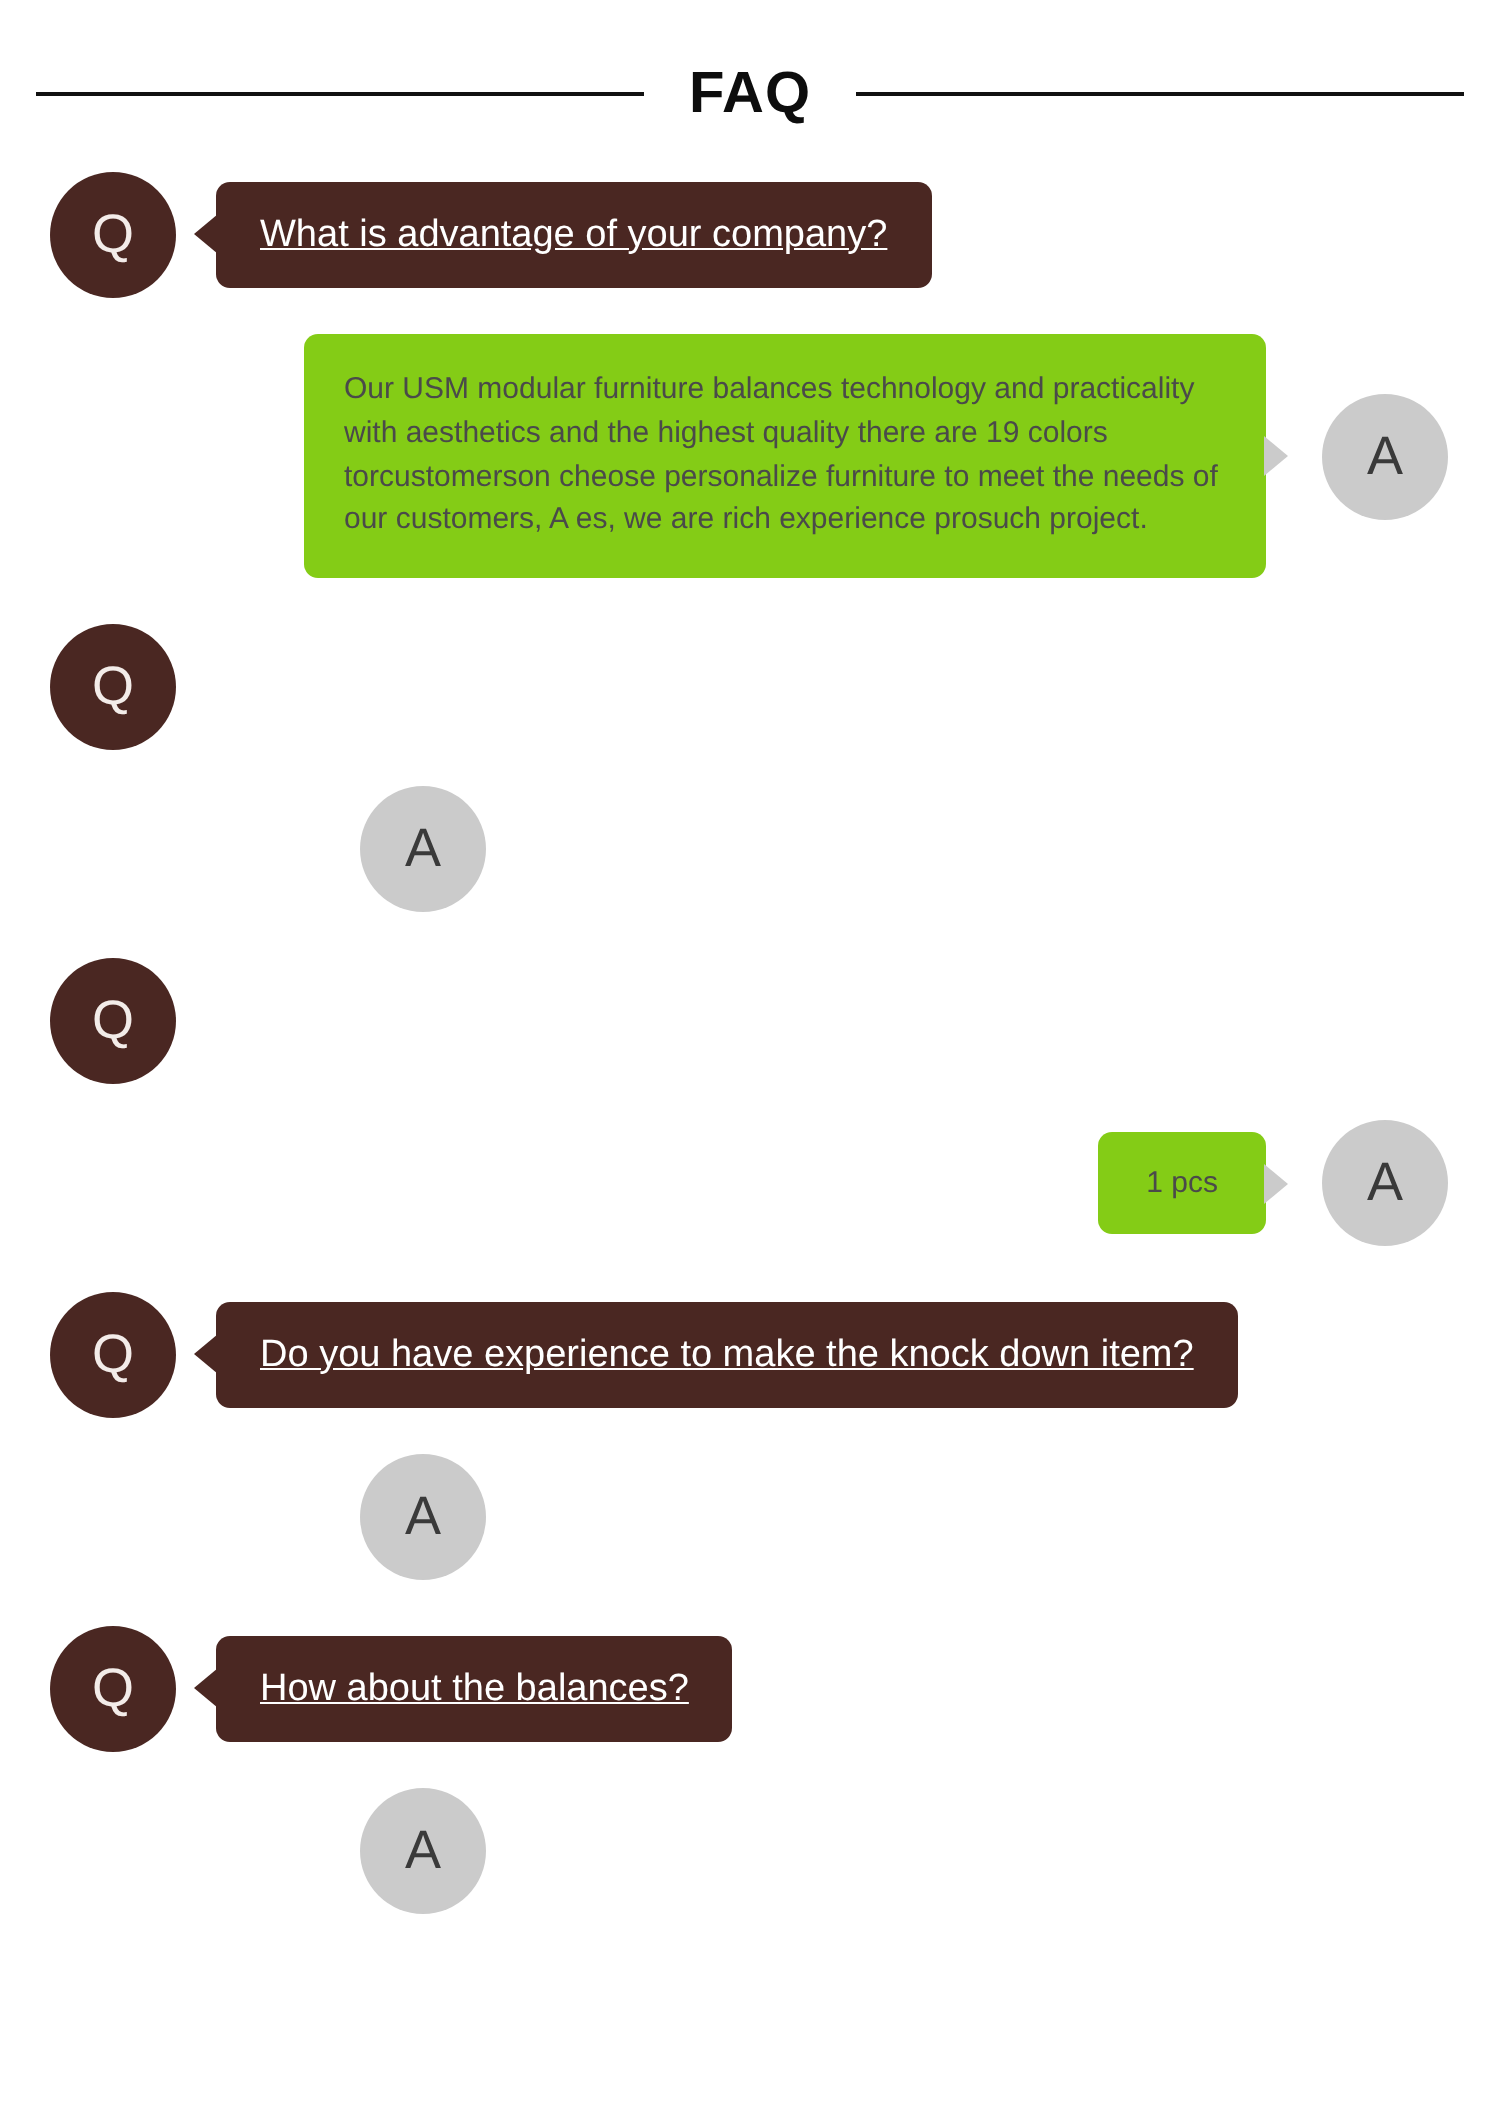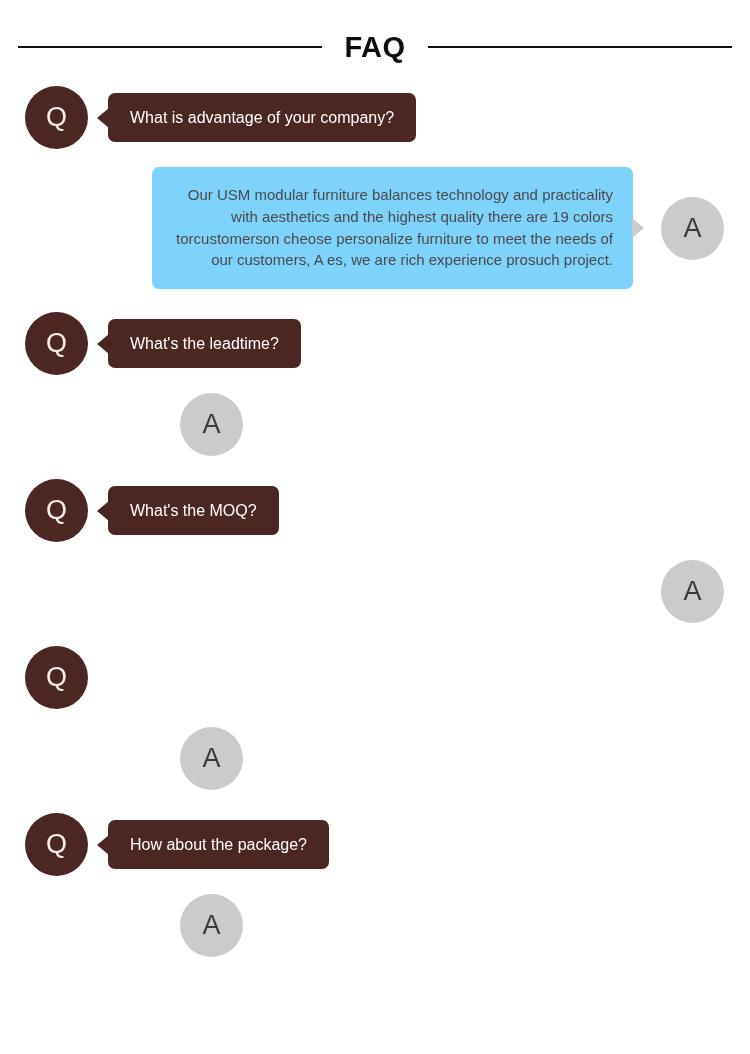--- a/index.html
+++ b/index.html
@@ -88,45 +88,45 @@
   .bubble {
     position: relative;
     border-radius: 7px;
     box-sizing: border-box;
   }
   .bubble-q {
     background: #4a2722;
     color: #ffffff;
     margin-left: 20px;
     padding: 14px 22px;
-    font-size: 16px;
+    font-size: 19px;
     line-height: 1.35;
     white-space: nowrap;
+    text-decoration: underline;
   }
   .bubble-q::before {
     content: "";
     position: absolute;
     left: -11px;
     top: 50%;
     transform: translateY(-50%);
     width: 0;
     height: 0;
     border-top: 10px solid transparent;
     border-bottom: 10px solid transparent;
     border-right: 12px solid #4a2722;
   }
   .bubble-a {
-    background: #7dd3fc;
+    background: #84cc16;
     color: #4a4a4a;
     padding: 17px 20px 18px 20px;
     font-size: 15px;
     line-height: 1.45;
     flex: 1 1 auto;
     max-width: 481px;
-    text-align: right;
   }
   .bubble-a::after {
     content: "";
     position: absolute;
     right: -11px;
     top: 50%;
     transform: translateY(-50%);
     width: 0;
     height: 0;
     border-top: 10px solid transparent;
@@ -160,49 +160,49 @@
   </div>
   <div class="gap-q-to-a"></div>
   <div class="a-row">
     <div class="bubble bubble-a">Our USM modular furniture balances technology and practicality with aesthetics and the highest quality there are 19 colors torcustomerson cheose personalize furniture to meet the needs of our customers, A es, we are rich experience prosuch project.</div>
     <div class="avatar avatar-a">A</div>
   </div>
   <div class="gap-a-to-q"></div>
 
   <div class="q-row">
     <div class="avatar avatar-q">Q</div>
-    <div class="bubble bubble-q">What's the leadtime?</div>
-  </div>
-  <div class="gap-q-to-a"></div>
-  <div class="a-row">
-    <div class="avatar avatar-a">A</div>
-  </div>
-  <div class="gap-a-to-q"></div>
-
-  <div class="q-row">
-    <div class="avatar avatar-q">Q</div>
-    <div class="bubble bubble-q">What's the MOQ?</div>
+  </div>
+  <div class="gap-q-to-a"></div>
+  <div class="a-row">
+    <div class="avatar avatar-a">A</div>
+  </div>
+  <div class="gap-a-to-q"></div>
+
+  <div class="q-row">
+    <div class="avatar avatar-q">Q</div>
   </div>
   <div class="gap-q-to-a"></div>
   <div class="a-row short">
-    <div class="avatar avatar-a">A</div>
-  </div>
-  <div class="gap-a-to-q"></div>
-
-  <div class="q-row">
-    <div class="avatar avatar-q">Q</div>
-  </div>
-  <div class="gap-q-to-a"></div>
-  <div class="a-row">
-    <div class="avatar avatar-a">A</div>
-  </div>
-  <div class="gap-a-to-q"></div>
-
-  <div class="q-row">
-    <div class="avatar avatar-q">Q</div>
-    <div class="bubble bubble-q">How about the package?</div>
+    <div class="bubble bubble-a tight">1 pcs</div>
+    <div class="avatar avatar-a">A</div>
+  </div>
+  <div class="gap-a-to-q"></div>
+
+  <div class="q-row">
+    <div class="avatar avatar-q">Q</div>
+    <div class="bubble bubble-q">Do you have experience to make the knock down item?</div>
+  </div>
+  <div class="gap-q-to-a"></div>
+  <div class="a-row">
+    <div class="avatar avatar-a">A</div>
+  </div>
+  <div class="gap-a-to-q"></div>
+
+  <div class="q-row">
+    <div class="avatar avatar-q">Q</div>
+    <div class="bubble bubble-q">How about the balances?</div>
   </div>
   <div class="gap-q-to-a"></div>
   <div class="a-row">
     <div class="avatar avatar-a">A</div>
   </div>
 
 </div>
 
 </body></html>

